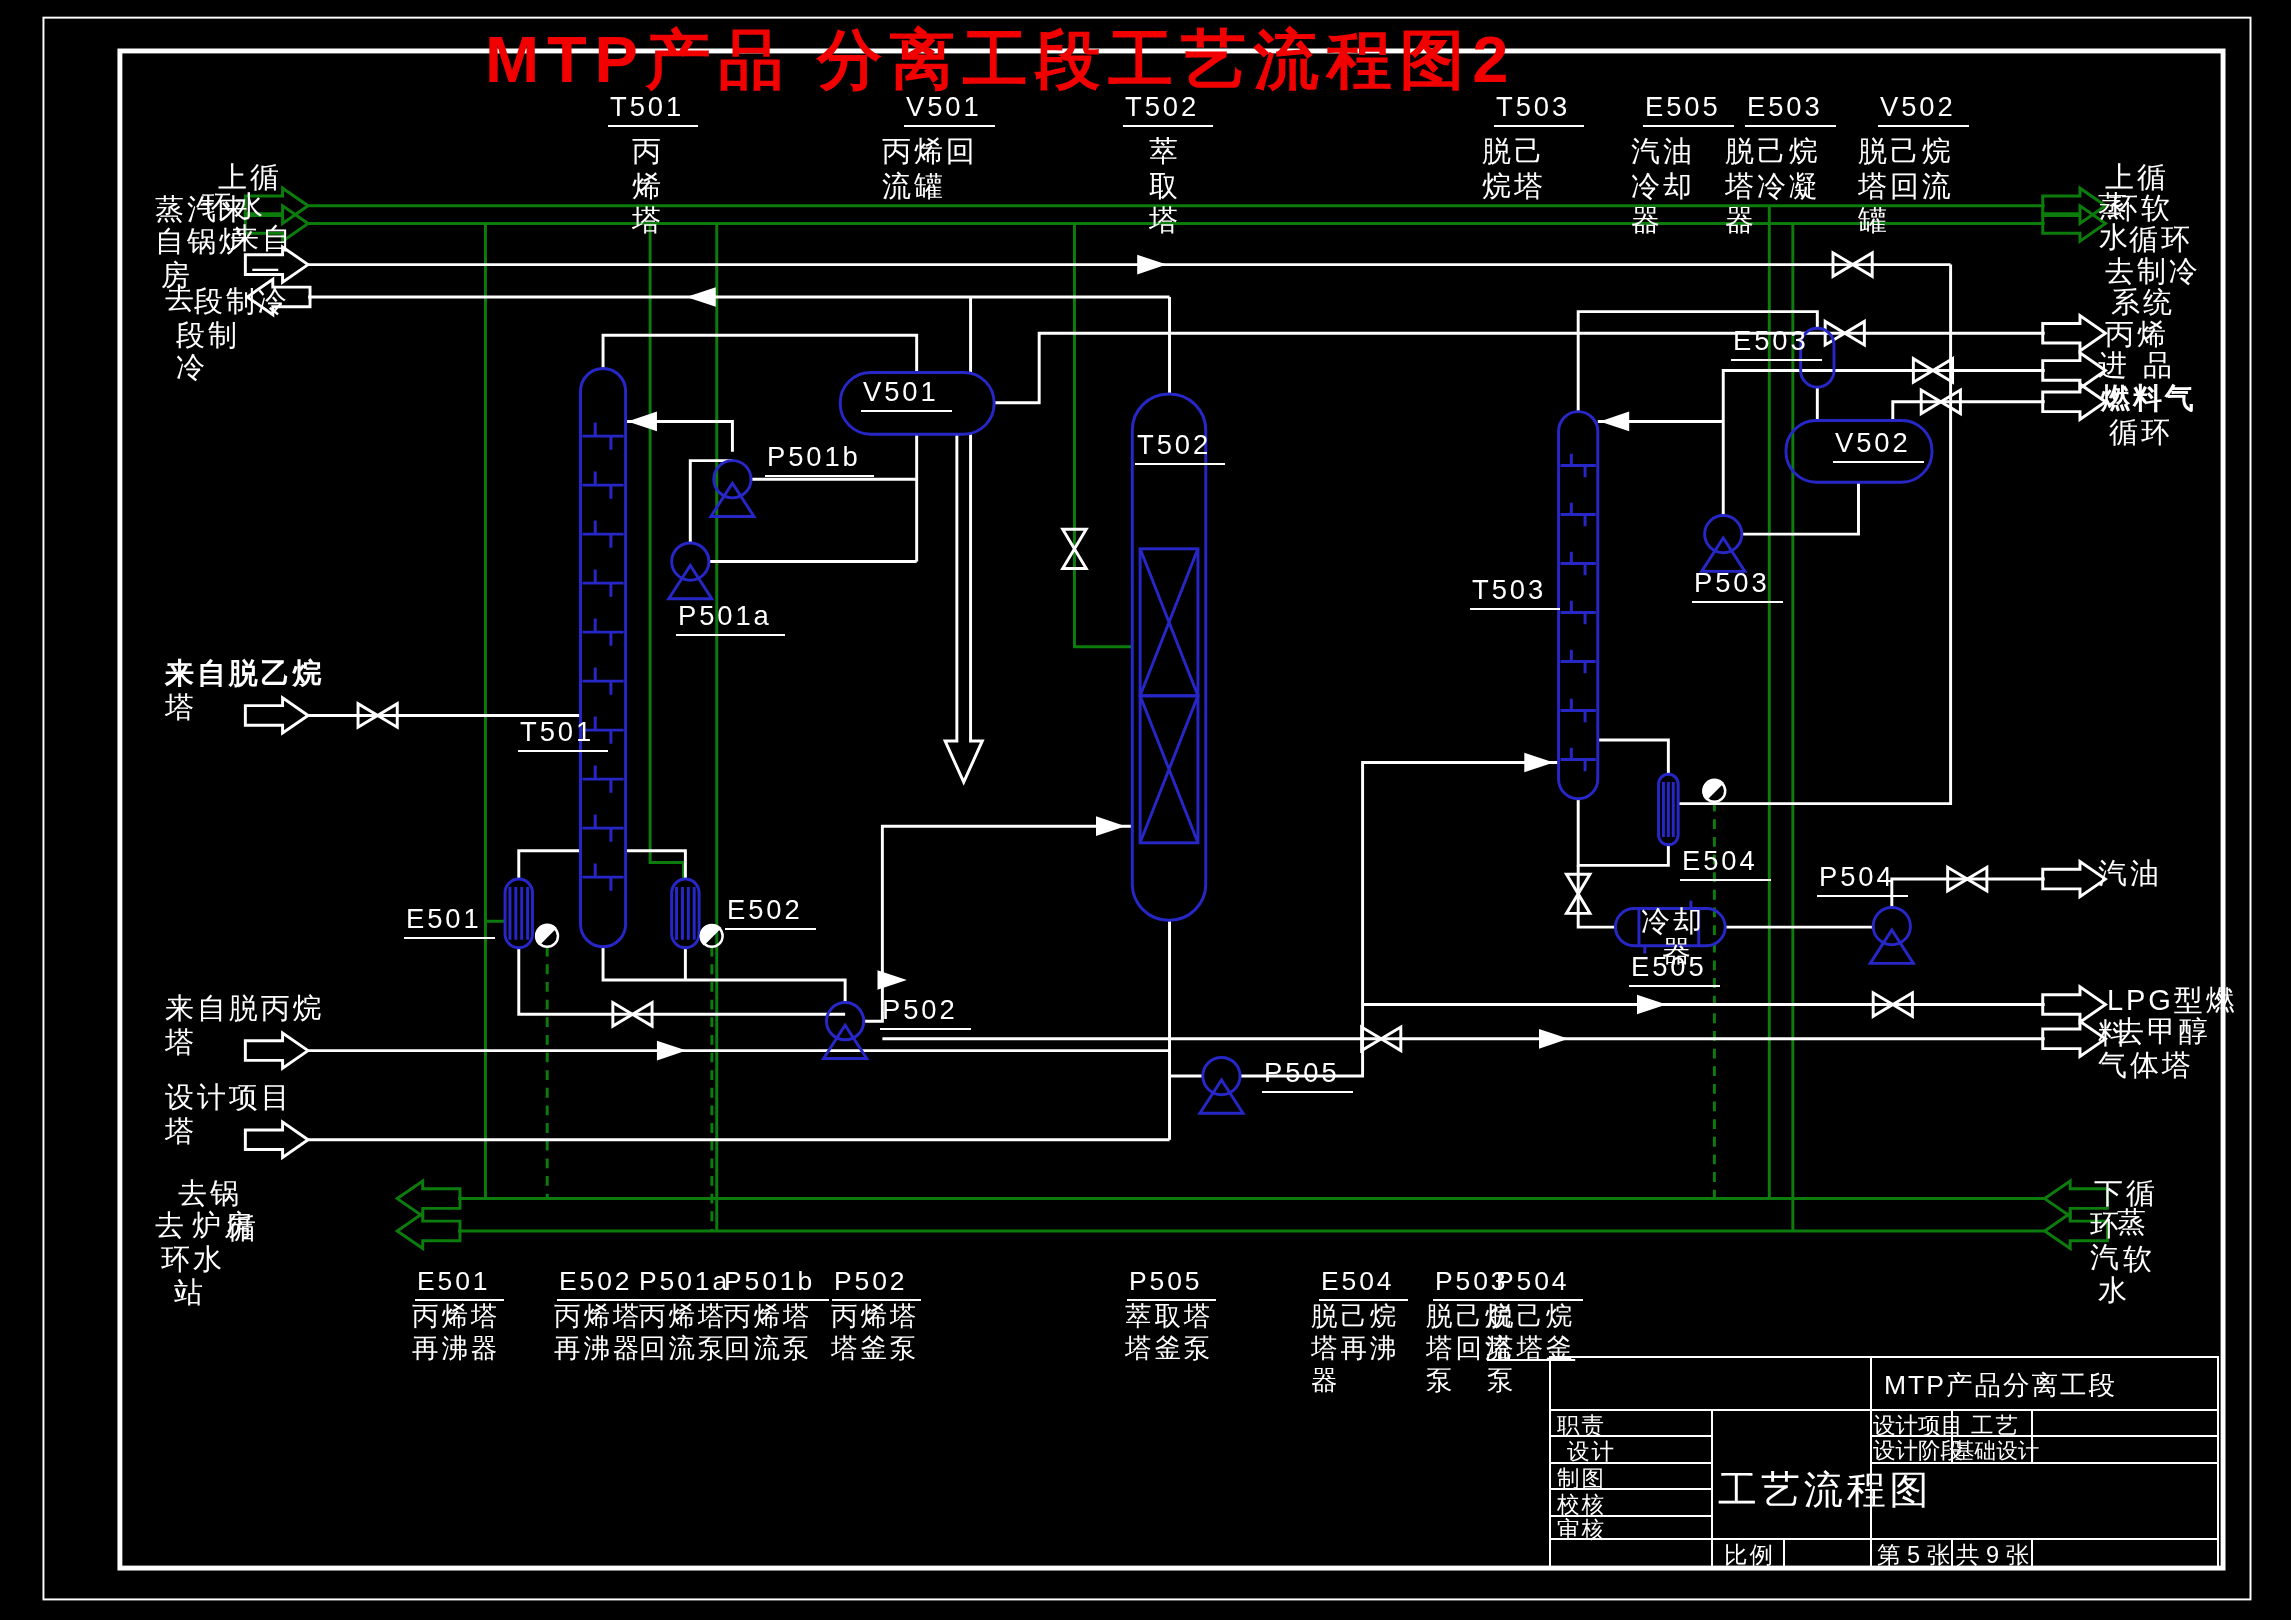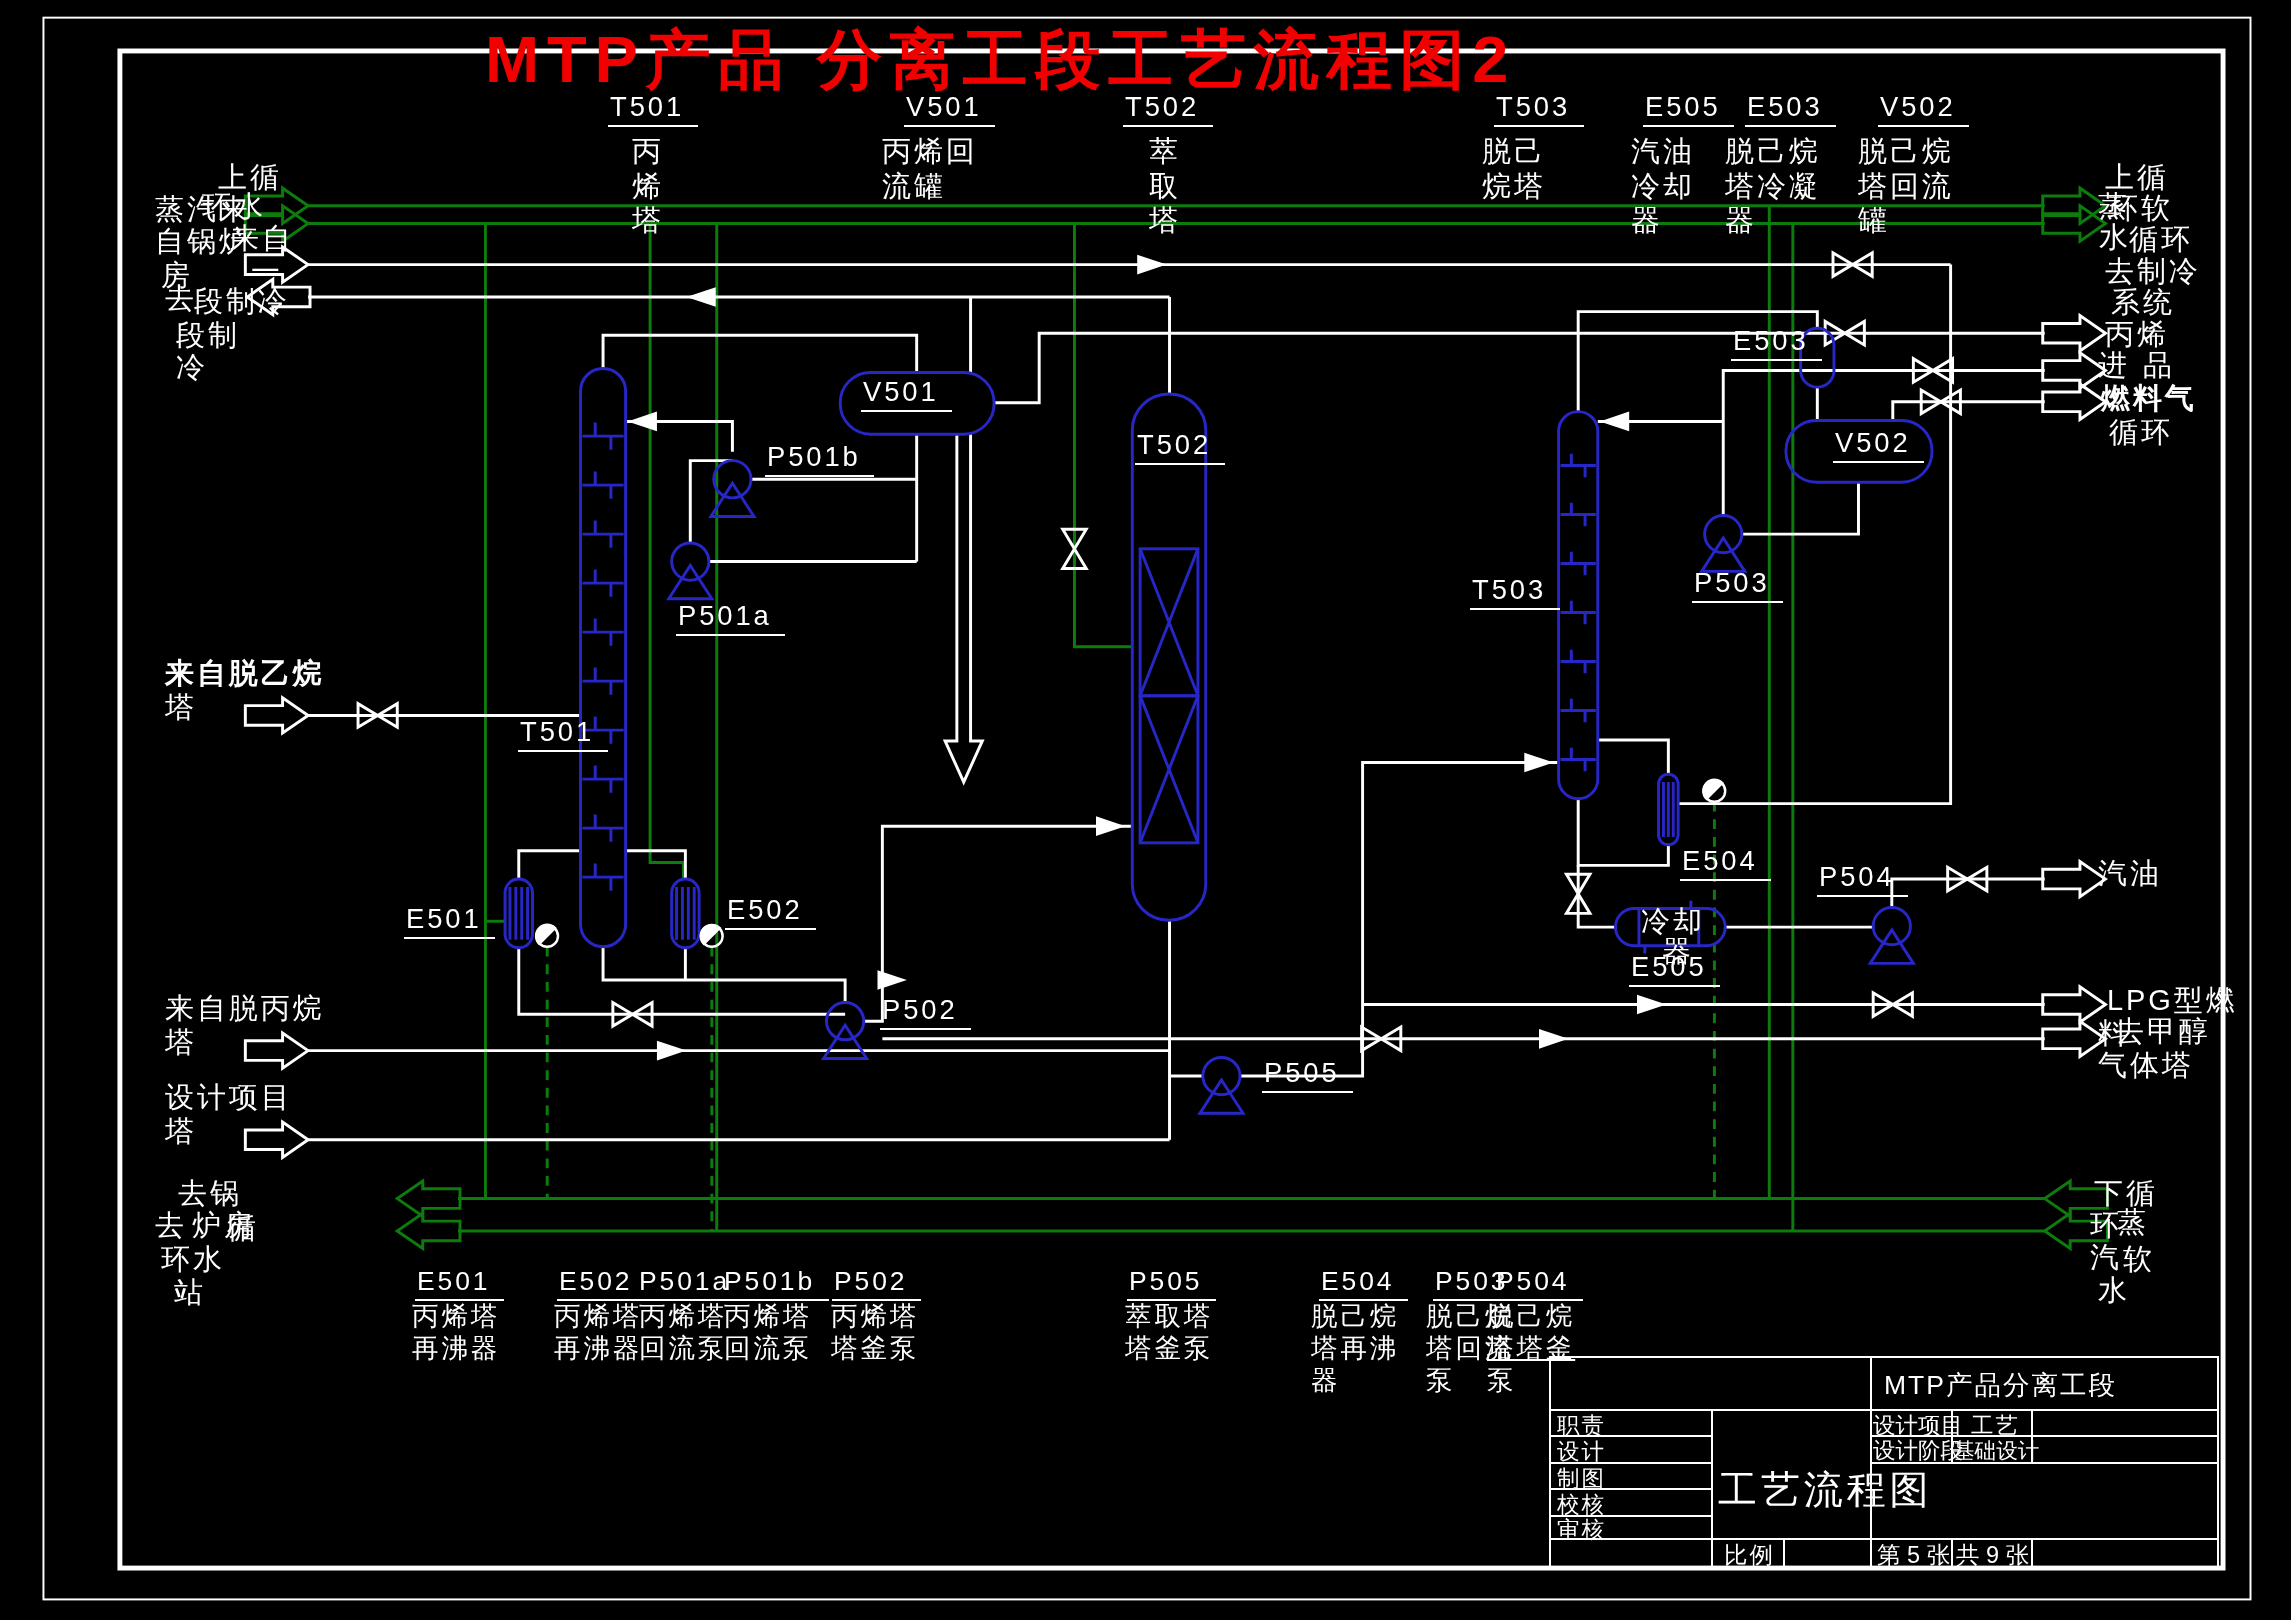--- a/index.html
+++ b/index.html
@@ -386,21 +386,21 @@
   <div class="tb-line" style="left:319px;top:77px;width:348px;height:2px"></div>
   <div class="tb-line" style="left:319px;top:104px;width:348px;height:2px"></div>
   <div class="tb-line" style="left:400px;top:51px;width:2px;height:53px"></div>
   <div class="tb-line" style="left:480px;top:51px;width:2px;height:53px"></div>
   <div class="tb-line" style="left:232px;top:180px;width:2px;height:28px"></div>
   <div class="tb-line" style="left:400px;top:180px;width:2px;height:28px"></div>
   <div class="tb-line" style="left:480px;top:180px;width:2px;height:28px"></div>
 
   <div class="tb-cell" style="left:333px;top:13.7px;font-size:26.5px">MTP产品分离工段</div>
   <div class="tb-cell" style="left:5.9px;top:57px;font-size:22.5px">职责</div>
-  <div class="tb-cell" style="left:6px;top:83px;font-size:22.5px">设计</div>
+  <div class="tb-cell" style="left:16px;top:83px;font-size:22.5px">设计</div>
   <div class="tb-cell" style="left:5.9px;top:110px;font-size:22.5px">制图</div>
   <div class="tb-cell" style="left:5.9px;top:136px;font-size:22.5px">校核</div>
   <div class="tb-cell" style="left:5.9px;top:161px;font-size:22.5px">审核</div>
   <div class="tb-cell" style="left:167px;top:112px;font-size:39px;letter-spacing:3.9px">工艺流程图</div>
   <div class="tb-cell" style="left:322px;top:57px;font-size:22.5px;letter-spacing:0">设计项目</div>
   <div class="tb-cell" style="left:420px;top:57px;font-size:22.5px">工艺</div>
   <div class="tb-cell" style="left:322px;top:82px;font-size:22.5px;letter-spacing:0">设计阶段</div>
   <div class="tb-cell" style="left:402px;top:82px;font-size:21.6px;letter-spacing:0">基础设计</div>
   <div class="tb-cell" style="left:173px;top:186px;font-size:23.5px">比例</div>
   <div class="tb-cell" style="left:326px;top:186px;font-size:23.5px;letter-spacing:0">第 5 张</div>

